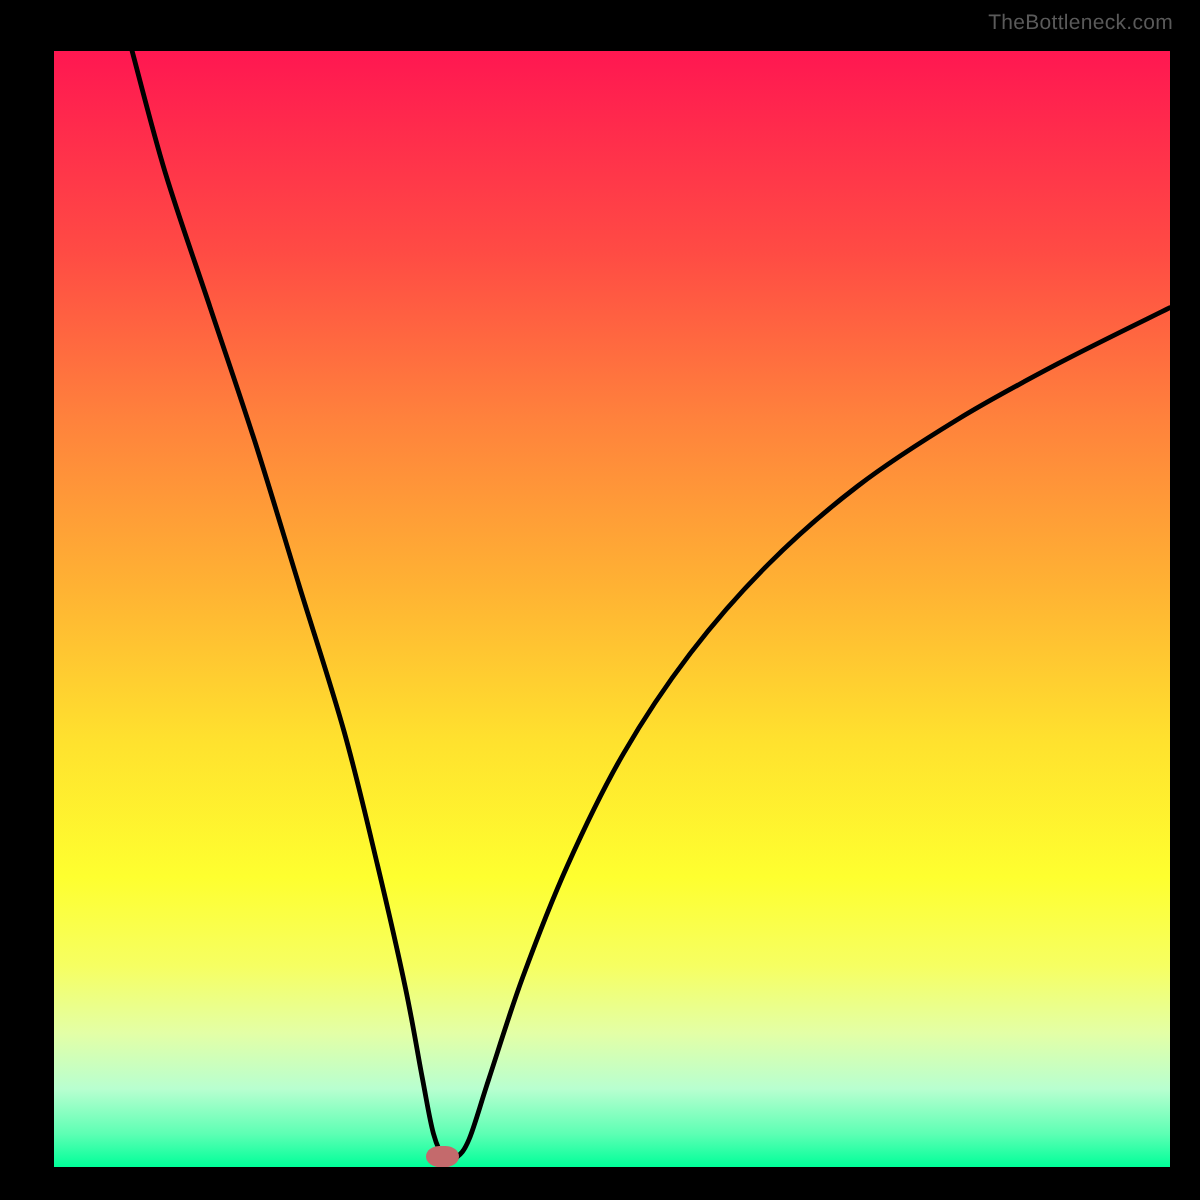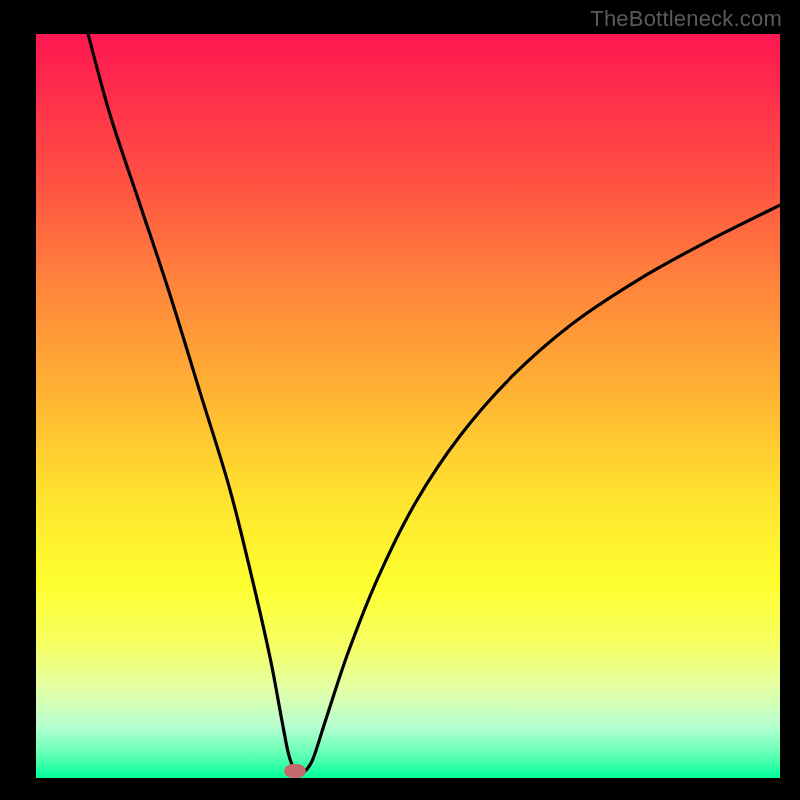--- a/index.html
+++ b/index.html
@@ -9,21 +9,21 @@
     background: #000;
     position: relative;
     overflow: hidden;
     font-family: Arial, Helvetica, sans-serif;
   }
   .watermark {
     position: absolute;
     top: 6px;
     right: 18px;
     color: #5a5a5a;
-    font-size: 22px;
+    font-size: 14px;
     letter-spacing: 0.2px;
     z-index: 5;
   }
   .plot-area {
     position: absolute;
     left: 36px;
     top: 34px;
     width: 744px;
     height: 744px;
     background: linear-gradient(to bottom,

